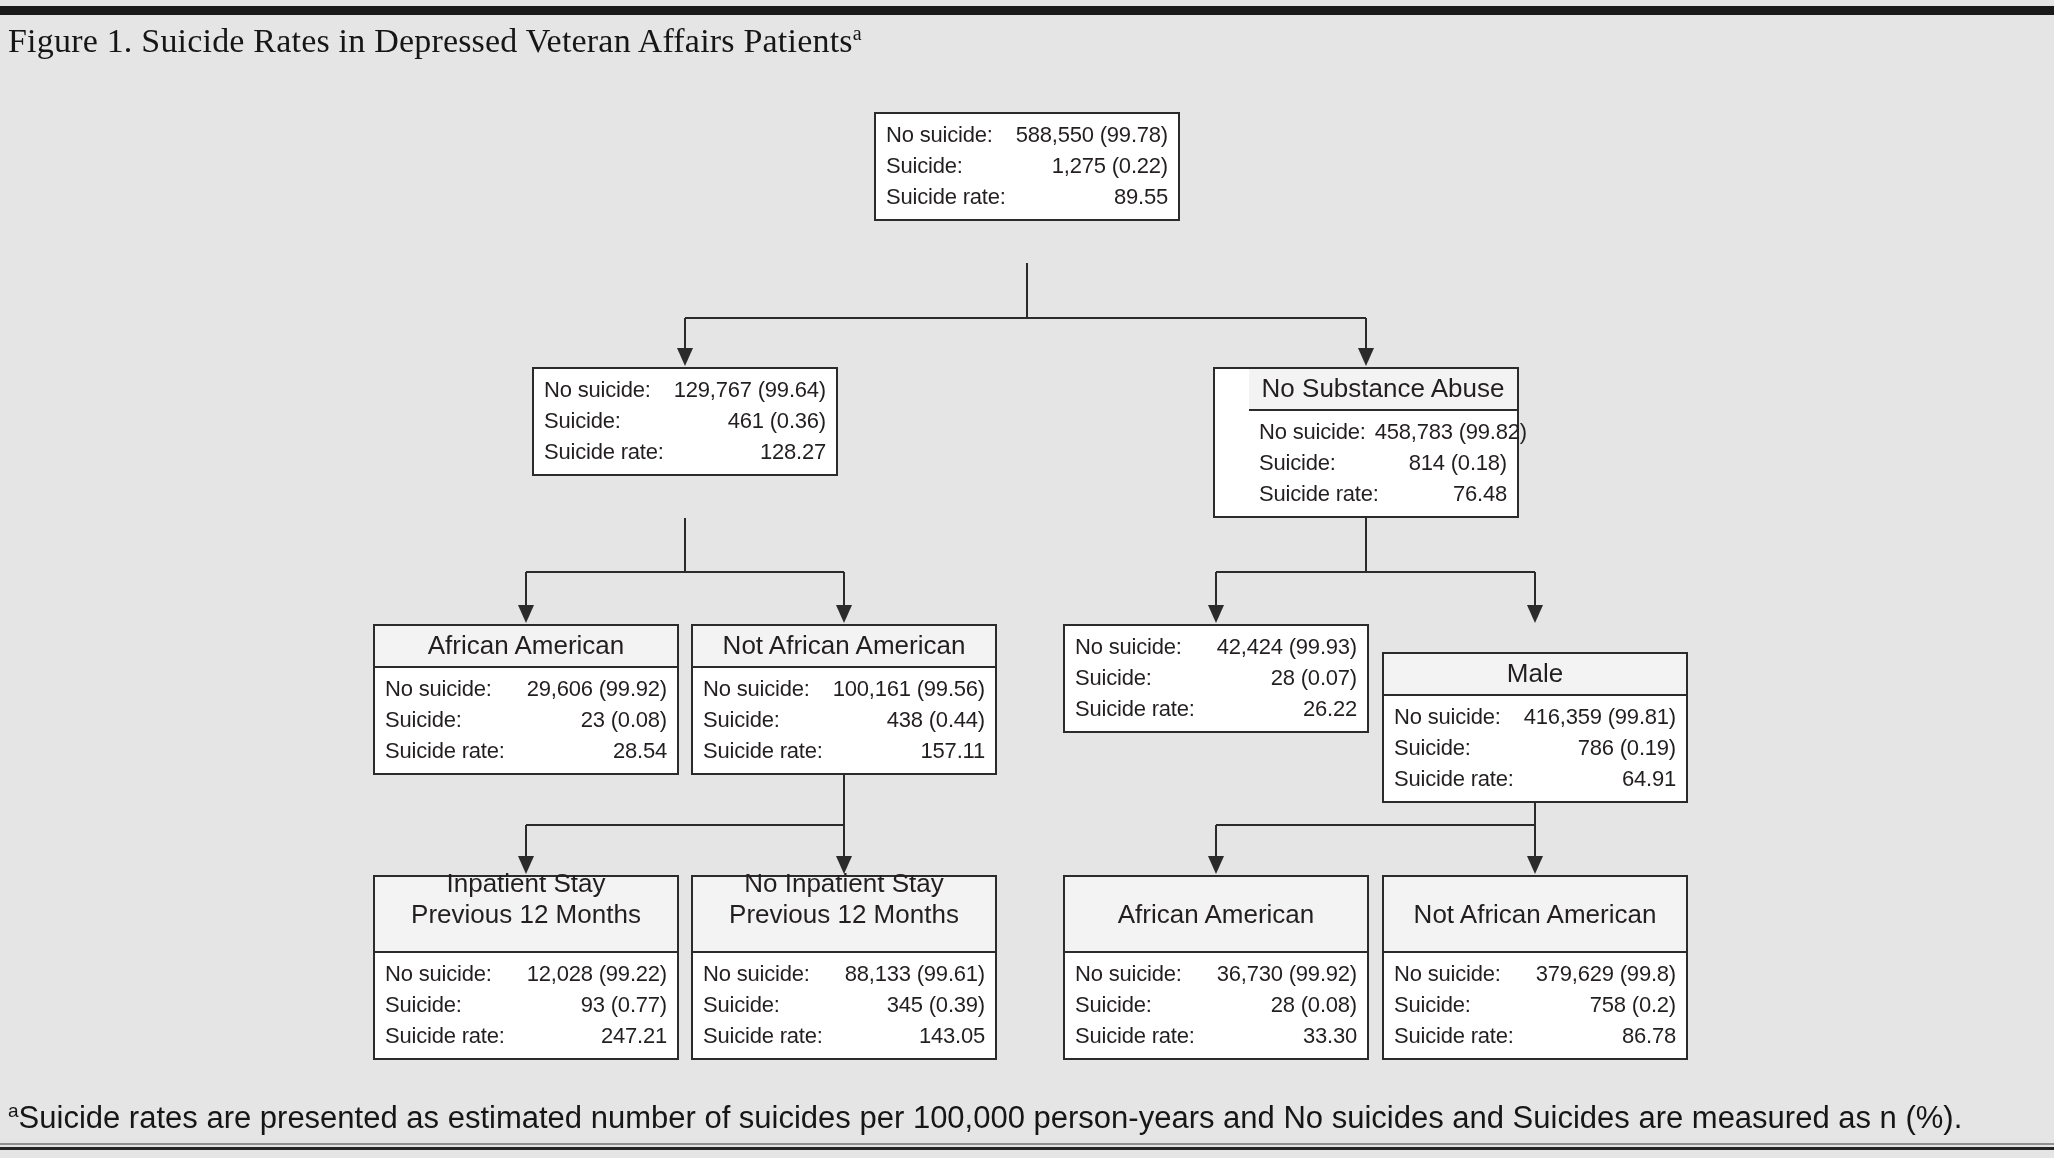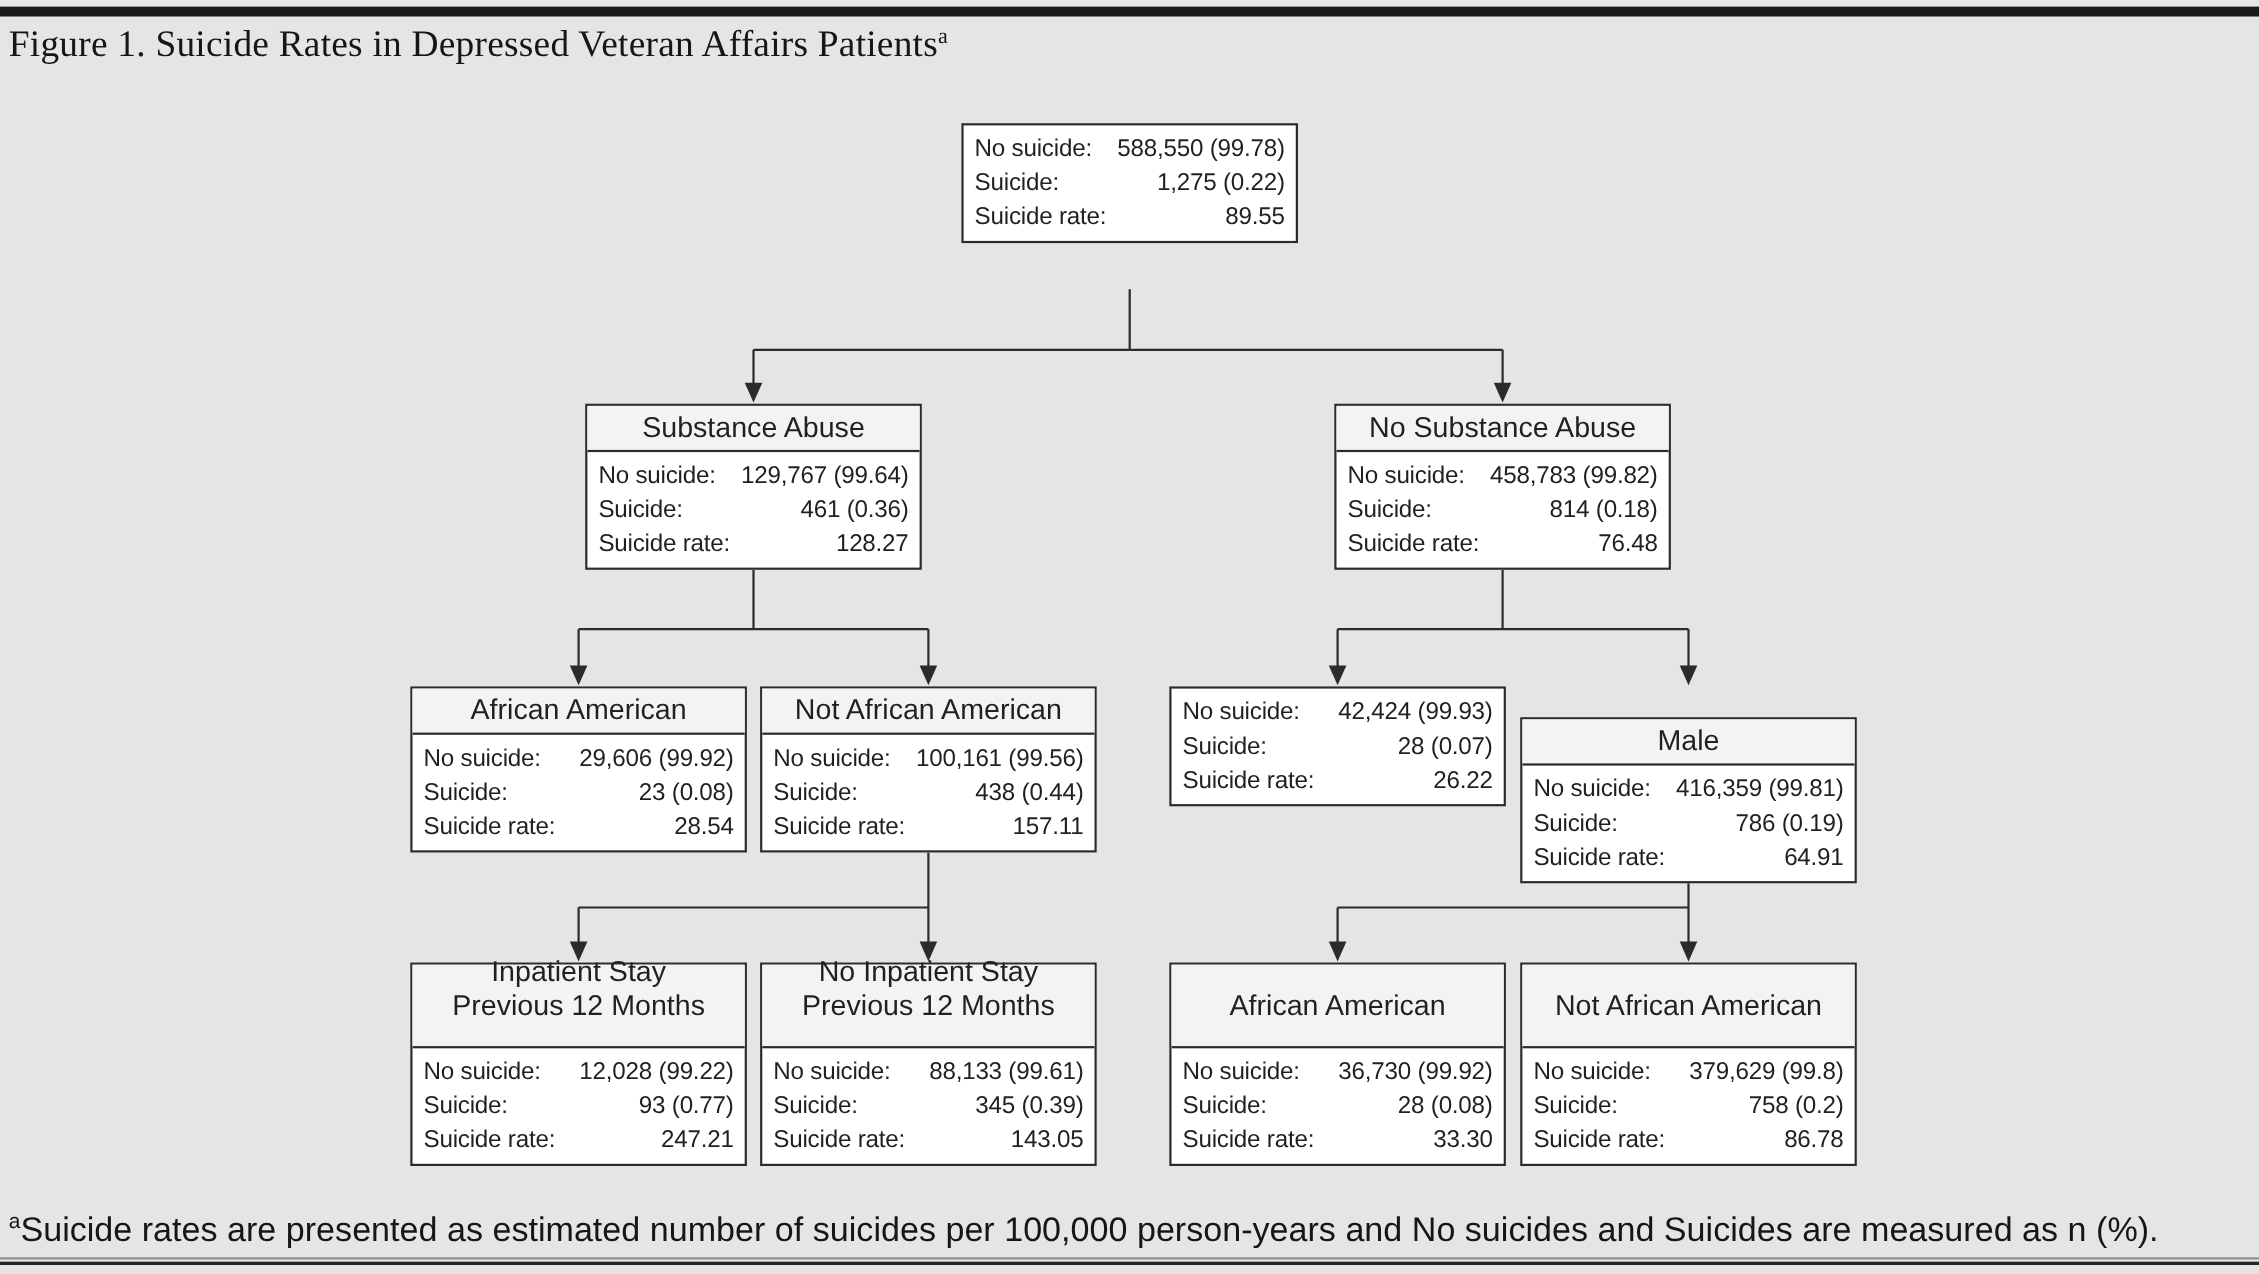--- a/index.html
+++ b/index.html
@@ -39,21 +39,21 @@
   .node-row {
     display:grid; grid-template-columns:auto 1fr; column-gap:9px;
     font-size:22px; line-height:31px; letter-spacing:-0.2px;
   }
   .lbl { text-align:left; white-space:nowrap; }
   .val { text-align:right; white-space:nowrap; }
 
   
   #node-0  { left:874px;  top:112px; }
   #node-1  { left:532px;  top:367px; }
-  #node-2  { left:1213px; top:367px; }
+  #node-2  { left:1213px; top:367px;padding-left:34px; }
   #node-3  { left:373px;  top:624px; }
   #node-4  { left:691px;  top:624px; }
   #node-5  { left:1063px; top:624px; }
   #node-6  { left:1382px; top:652px; }
   #node-7  { left:373px;  top:875px; }
   #node-8  { left:691px;  top:875px; }
   #node-9  { left:1063px; top:875px; }
   #node-10 { left:1382px; top:875px; }
 </style>
 </head>
@@ -103,21 +103,20 @@
           <span class="val">1,275 (0.22)</span>
         </div>
       <div class="node-row">
           <span class="lbl">Suicide rate:</span>
           <span class="val">89.55</span>
         </div>
     </div>
   </div>
 
   <div class="node" id="node-1">
-    <div class="node-header h-short">Substance Abuse</div>
     <div class="node-body">
       <div class="node-row">
           <span class="lbl">No suicide:</span>
           <span class="val">129,767 (99.64)</span>
         </div>
       <div class="node-row">
           <span class="lbl">Suicide:</span>
           <span class="val">461 (0.36)</span>
         </div>
       <div class="node-row">

